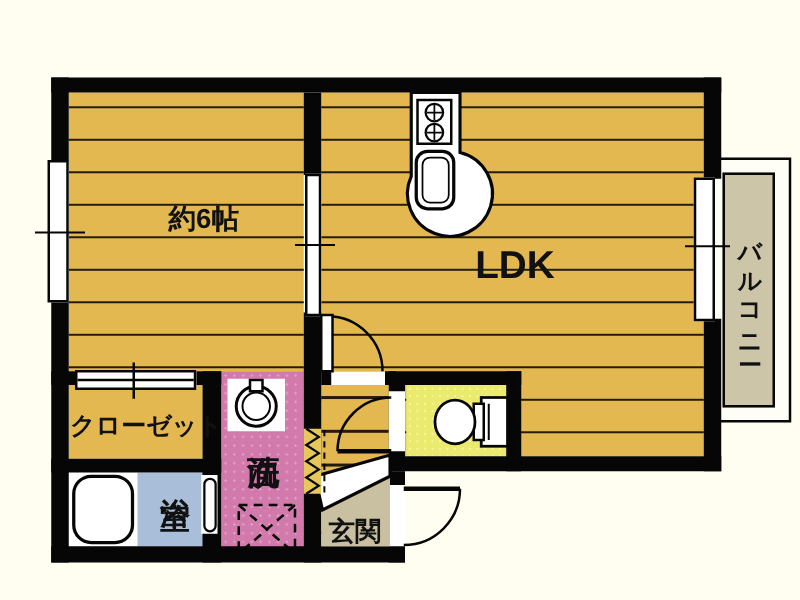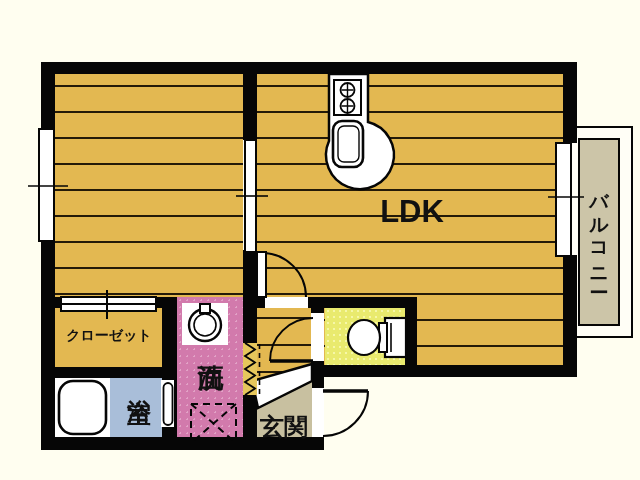--- a/index.html
+++ b/index.html
@@ -150,20 +150,21 @@
       <path d="M259.5,344 V395" stroke="var(--wall)" stroke-width="1.6" stroke-dasharray="5,4" fill="none"></path>
     </g>
 
     <path d="M28,186 H68" stroke="var(--wall)" stroke-width="1.6"></path>
     <path d="M236,196 H268" stroke="var(--wall)" stroke-width="1.6"></path>
     <path d="M548,197 H584" stroke="var(--wall)" stroke-width="1.6"></path>
     <path d="M107,290 V319" stroke="var(--wall)" stroke-width="2"></path>
   </svg>
 
   <div class="abs label" style="left:98px;top:161px;width:130px;font-size:25px;line-height:28px;">
+    <div style="font-size:22px;">約6帖</div>
   </div>
   <div class="abs label" style="left:372px;top:194px;width:80px;font-size:31px;">LDK</div>
-  <div class="abs label" style="left:56px;top:327px;width:106px;font-size:14px;">クローゼット</div>
+  <div class="abs label" style="left:56px;top:327px;width:106px;font-size:20px;">クローゼット</div>
   <div class="abs label vtext" style="left:194px;top:344px;font-size:26px;letter-spacing:2px;">洗面</div>
   <div class="abs label vtext" style="left:123px;top:379px;font-size:24px;letter-spacing:2px;">浴室</div>
-  <div class="abs label" style="left:258px;top:411px;width:52px;font-size:24px;">玄関</div>
+  <div class="abs label" style="left:258px;top:411px;width:52px;font-size:21px;">玄関</div>
 
 </div>
 
 </body></html>

